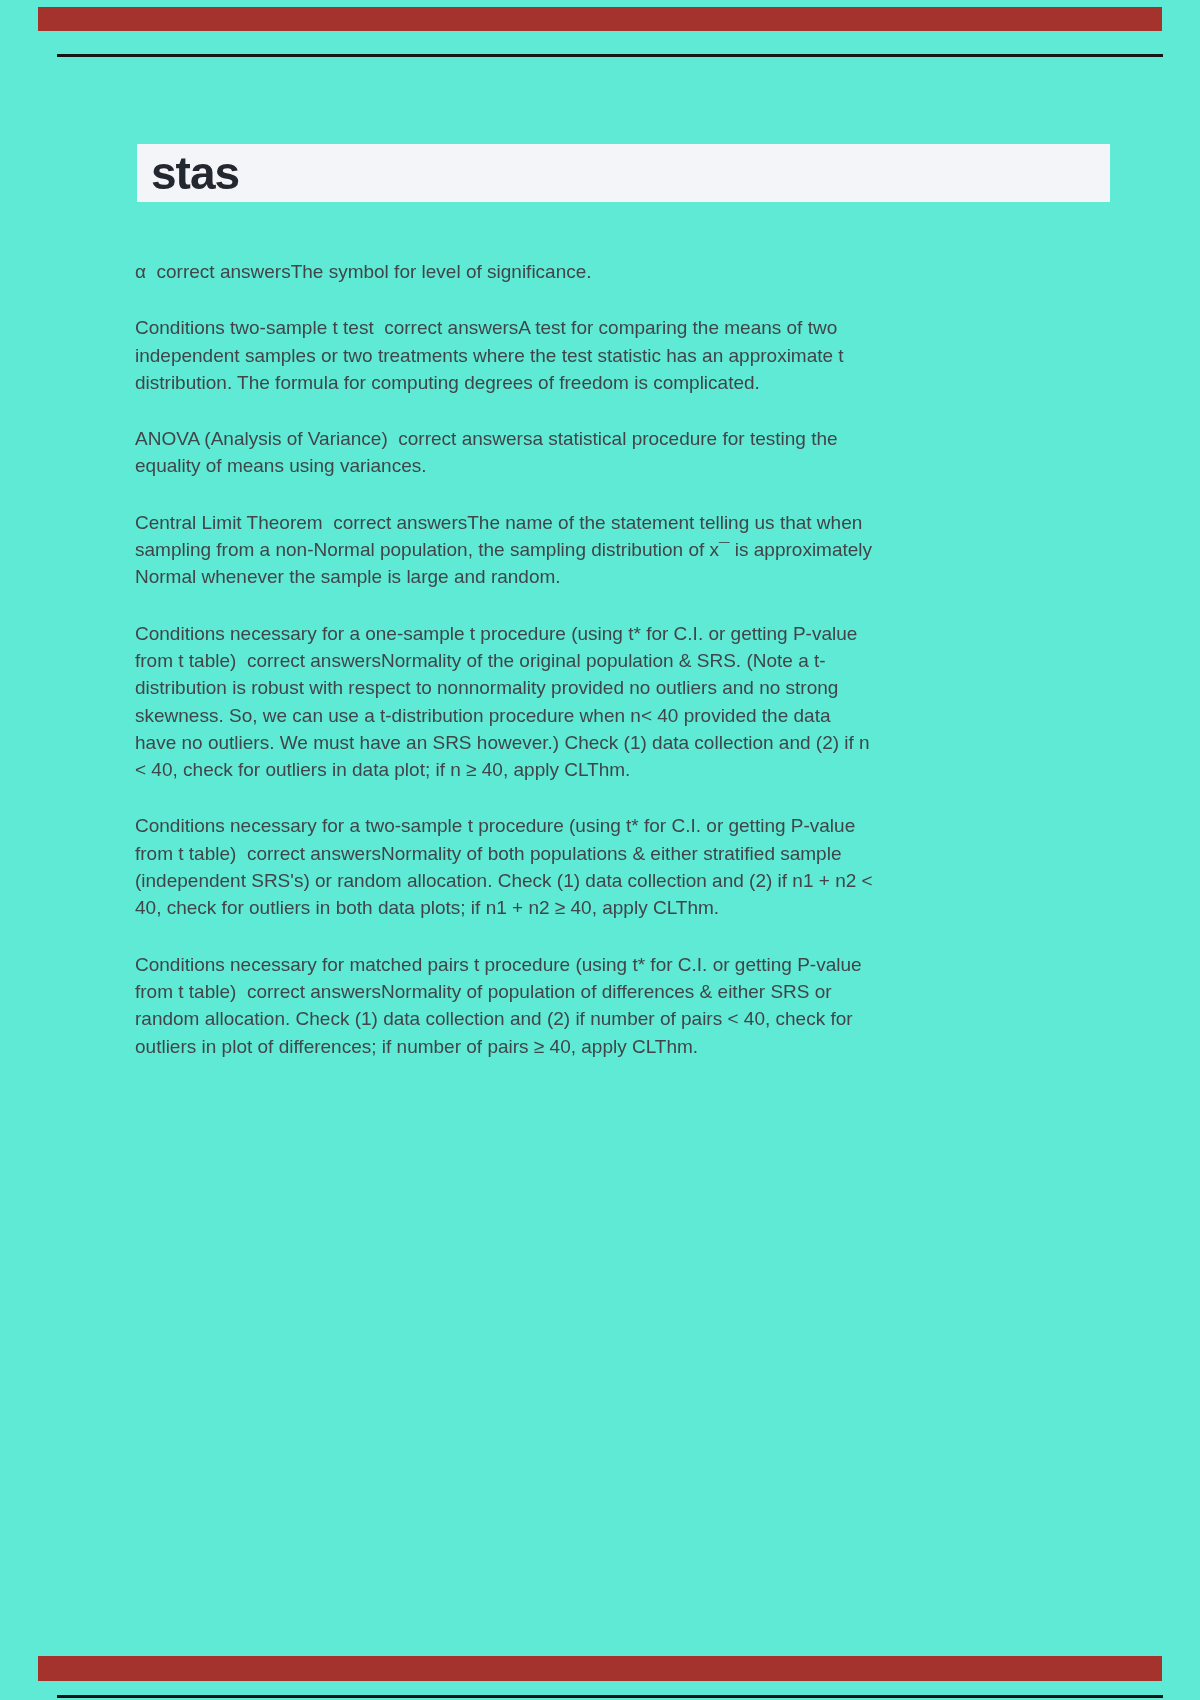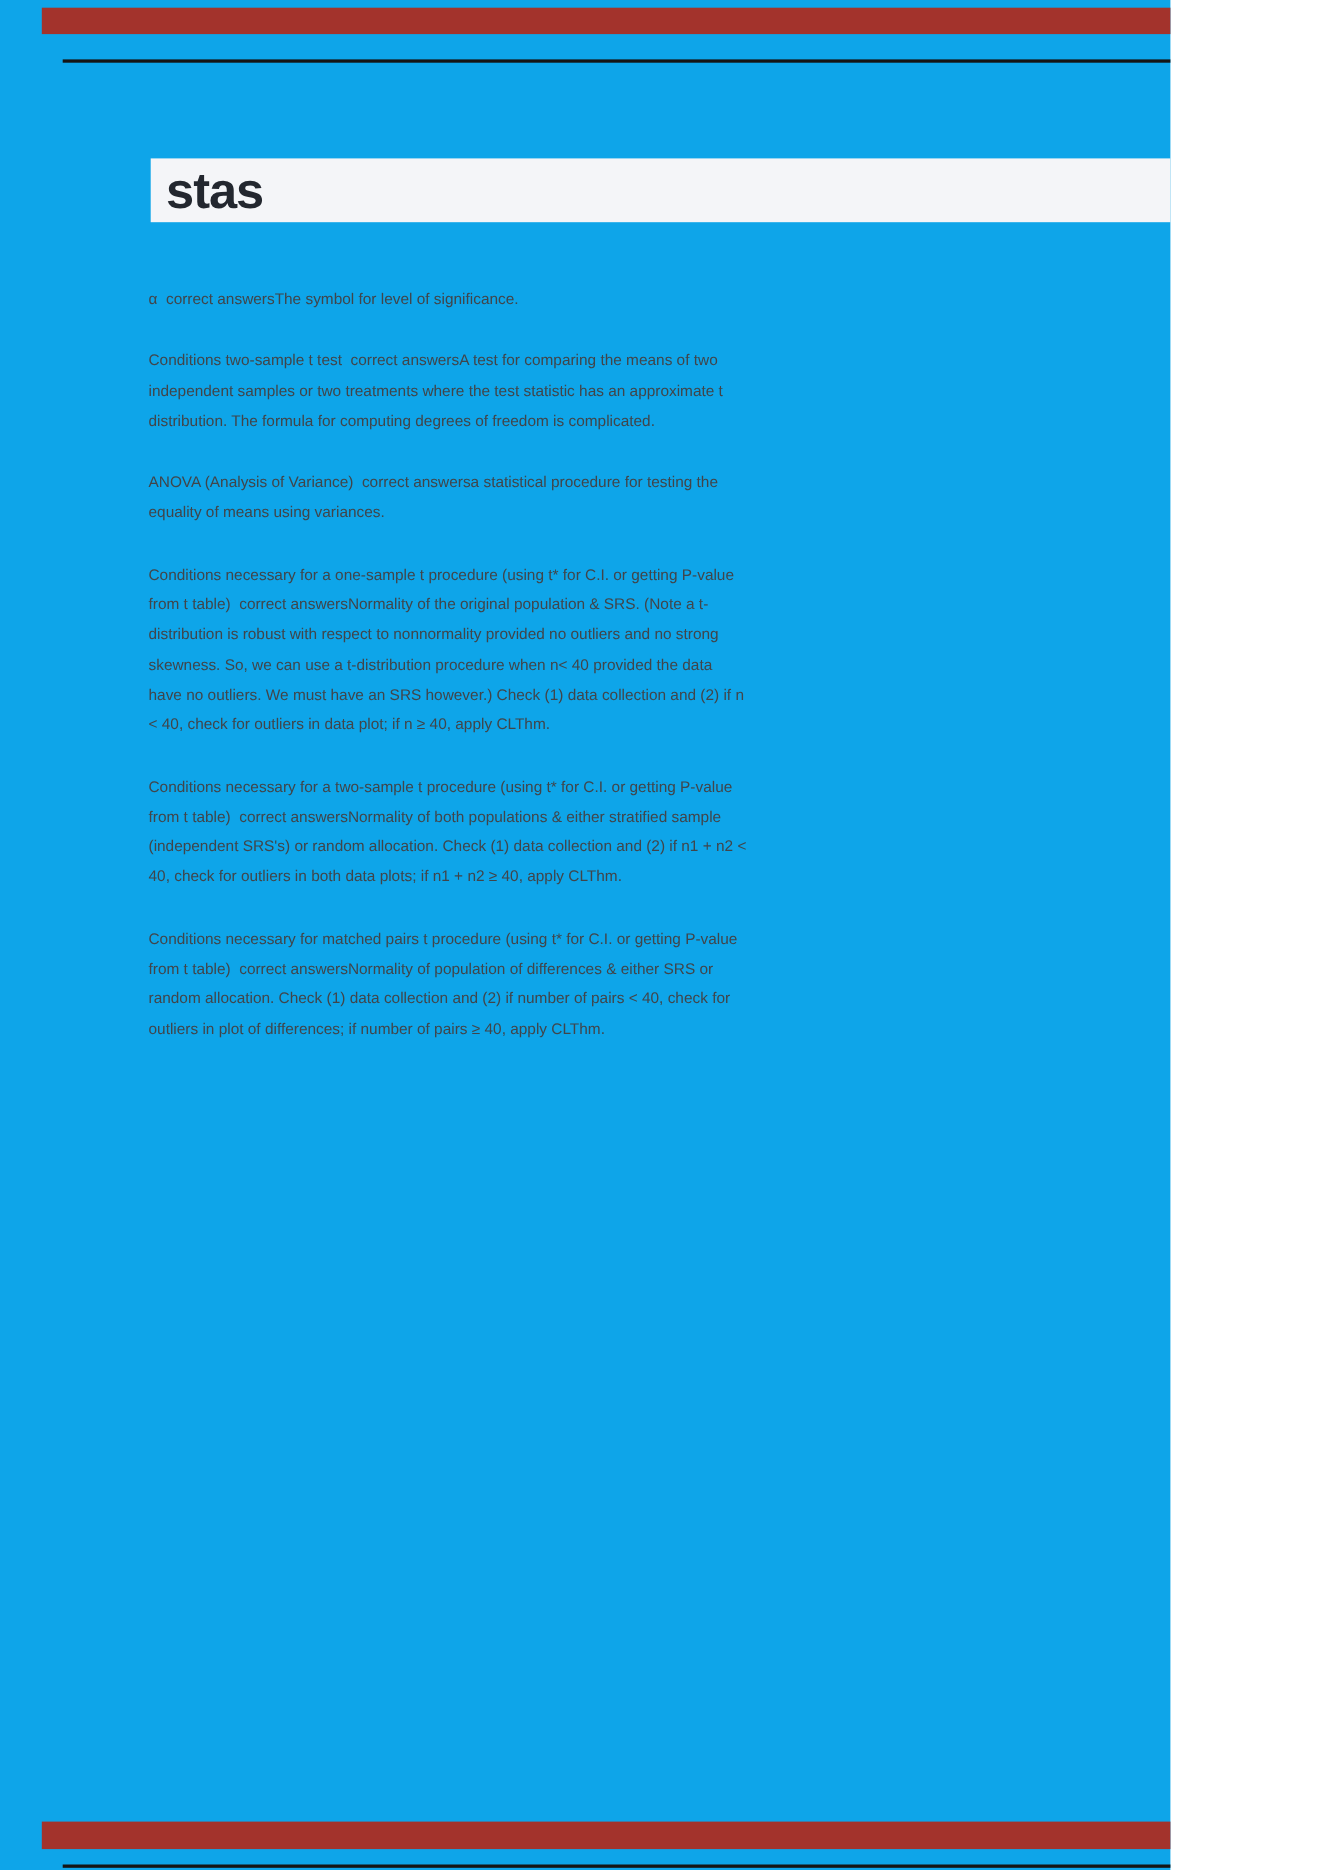--- a/index.html
+++ b/index.html
@@ -1,21 +1,21 @@
 <!DOCTYPE html>
 <html><head>
 <meta charset="utf-8">
 <style>
   * { box-sizing: border-box; }
   html, body { margin: 0; padding: 0; background: #ffffff; }
   .page {
     position: relative;
-    width: 1064px;
+    width: 1200px;
     height: 1700px;
-    background: #0ea5e9;
+    background: #5eead4;
     font-family: "Liberation Sans", "DejaVu Sans", sans-serif;
     overflow: hidden;
   }
   .accent-bar {
     position: absolute;
     left: 38px;
     width: 1124px;
     height: 24px;
     background: #a3332c;
   }
@@ -47,21 +47,21 @@
     line-height: 1;
     font-weight: 700;
     letter-spacing: -1px;
     color: #23272f;
   }
   .content {
     position: absolute;
     left: 135px;
     top: 258px;
     width: 985px;
-    font-size: 14px;
+    font-size: 19px;
     line-height: 27.3px;
     color: #41454a;
   }
   .content p {
     margin: 0 0 29px 0;
     white-space: pre-wrap;
   }
 </style>
 </head>
 <body>
@@ -74,20 +74,23 @@
     <h1>stas</h1>
   </div>
 
   <div class="content">
     <p>α  correct answersThe symbol for level of significance.</p>
     <p>Conditions two-sample t test  correct answersA test for comparing the means of two
 independent samples or two treatments where the test statistic has an approximate t
 distribution. The formula for computing degrees of freedom is complicated.</p>
     <p>ANOVA (Analysis of Variance)  correct answersa statistical procedure for testing the
 equality of means using variances.</p>
+    <p>Central Limit Theorem  correct answersThe name of the statement telling us that when
+sampling from a non-Normal population, the sampling distribution of x¯ is approximately
+Normal whenever the sample is large and random.</p>
     <p>Conditions necessary for a one-sample t procedure (using t* for C.I. or getting P-value
 from t table)  correct answersNormality of the original population &amp; SRS. (Note a t-
 distribution is robust with respect to nonnormality provided no outliers and no strong
 skewness. So, we can use a t-distribution procedure when n&lt; 40 provided the data
 have no outliers. We must have an SRS however.) Check (1) data collection and (2) if n
 &lt; 40, check for outliers in data plot; if n ≥ 40, apply CLThm.</p>
     <p>Conditions necessary for a two-sample t procedure (using t* for C.I. or getting P-value
 from t table)  correct answersNormality of both populations &amp; either stratified sample
 (independent SRS's) or random allocation. Check (1) data collection and (2) if n1 + n2 &lt;
 40, check for outliers in both data plots; if n1 + n2 ≥ 40, apply CLThm.</p>

